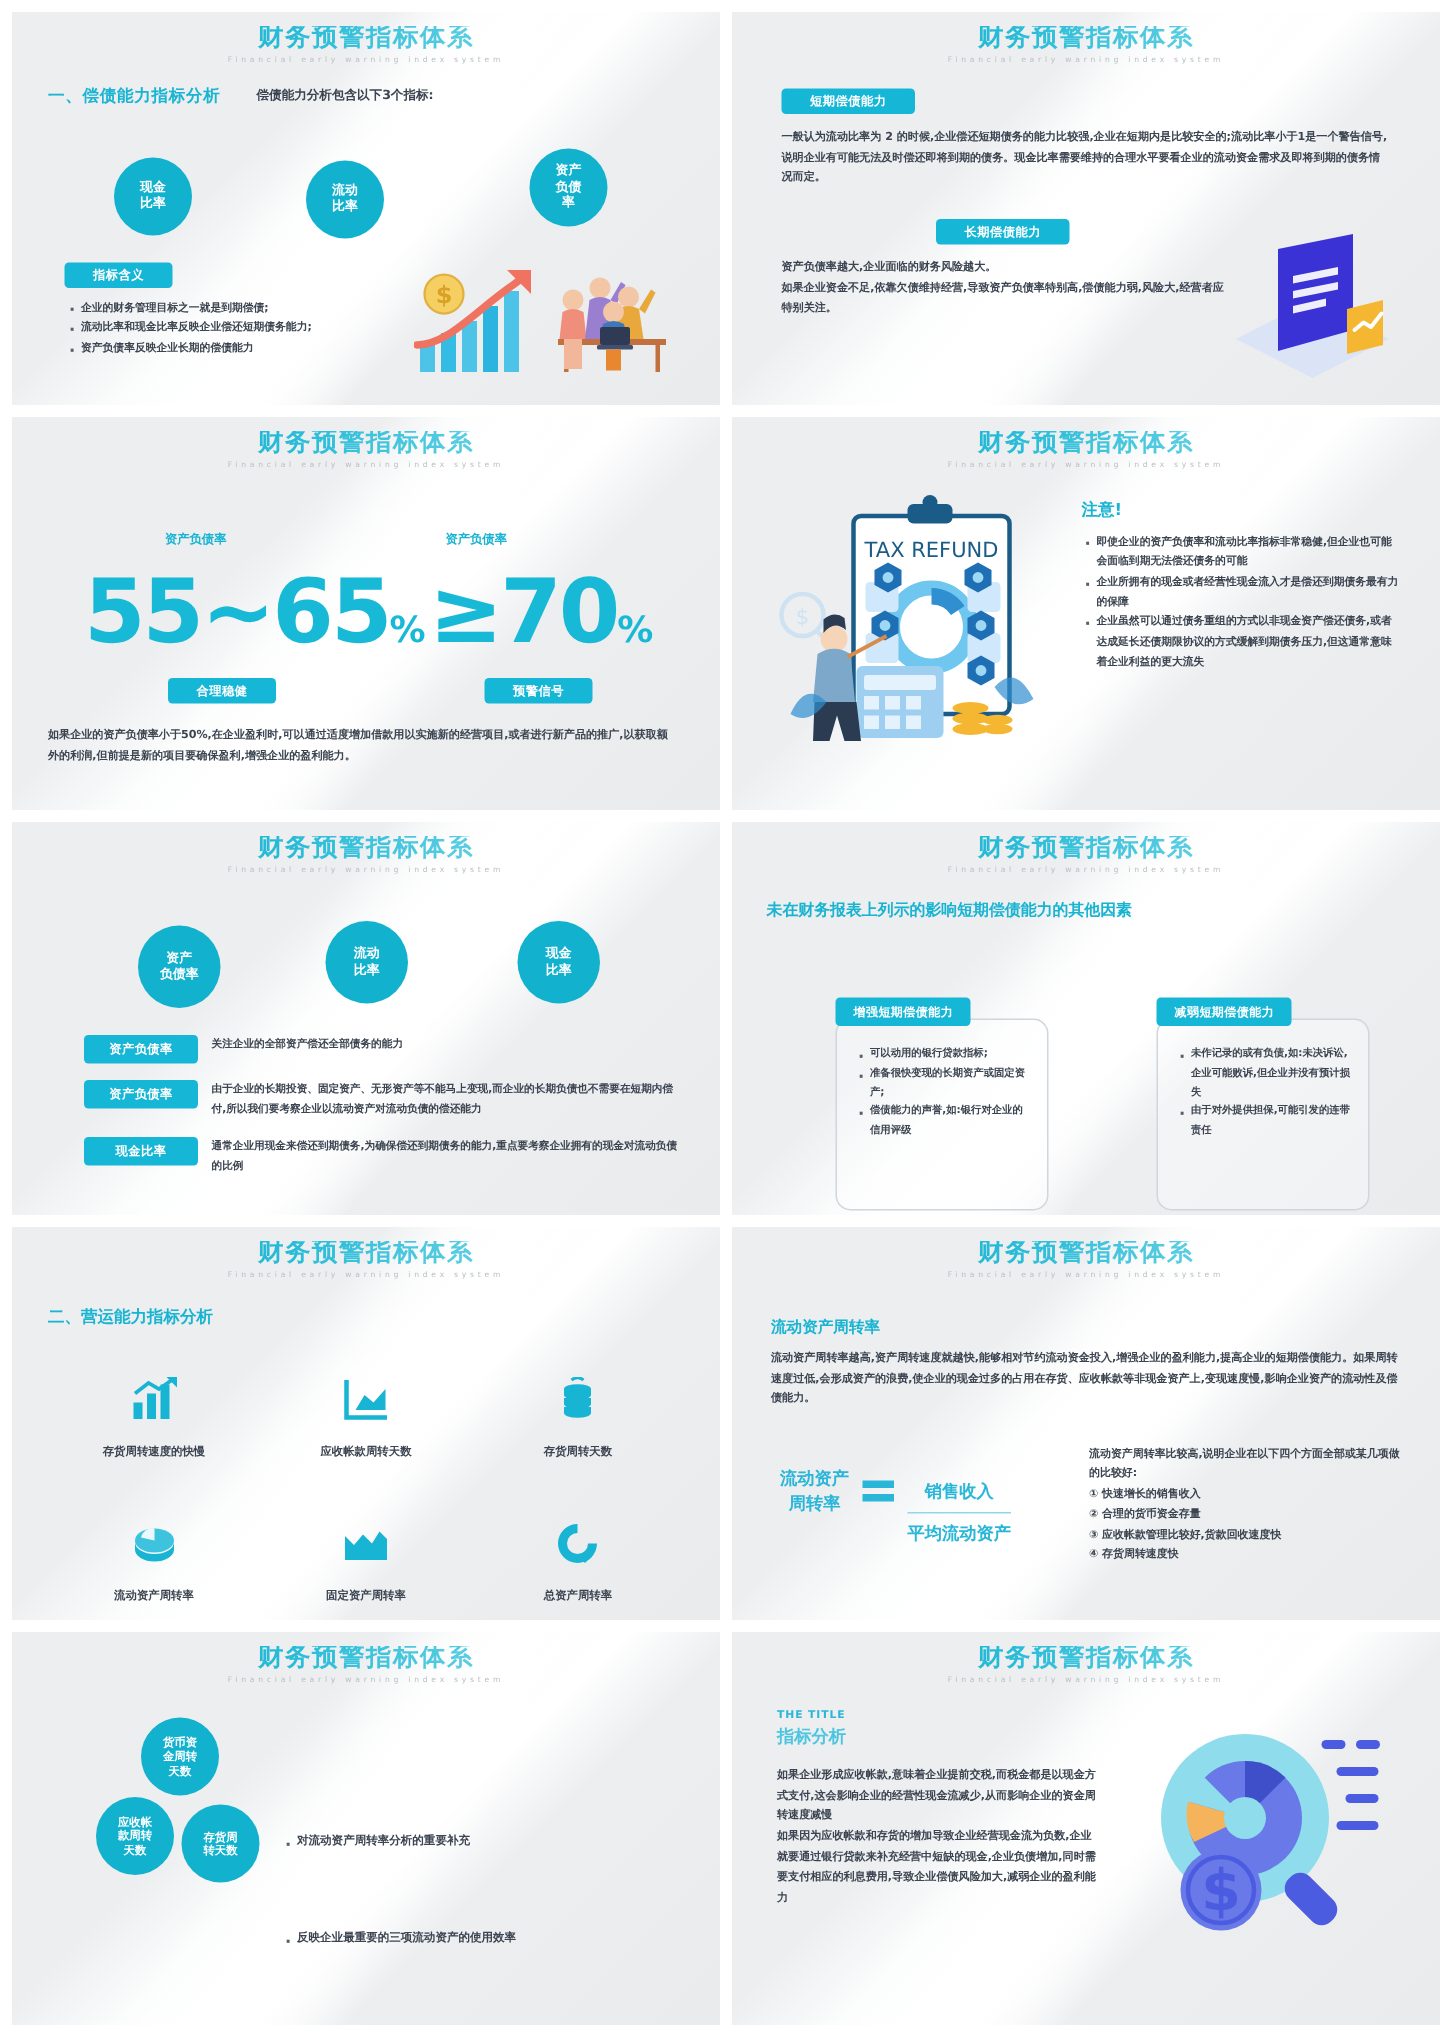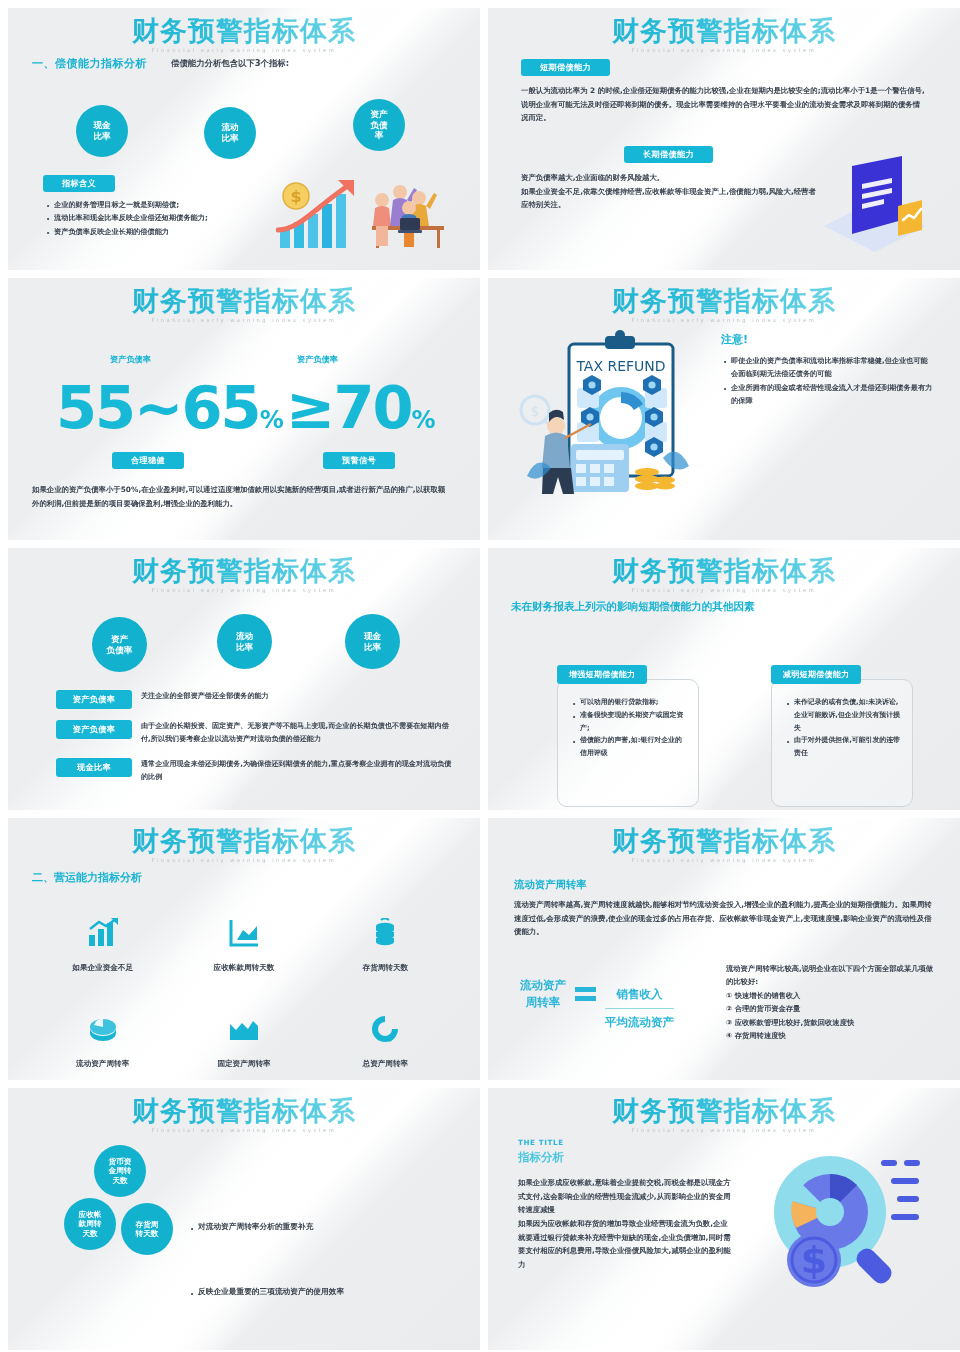--- a/index.html
+++ b/index.html
@@ -28,21 +28,21 @@
     content:"";
     position:absolute; inset:0;
     background:linear-gradient(125deg, rgba(255,255,255,0) 38%, rgba(255,255,255,.85) 47%, rgba(255,255,255,.9) 53%, rgba(255,255,255,0) 62%);
     pointer-events:none;
   }
   .layer{ position:relative; z-index:3; width:100%; height:100%; }
 
   
   .hdr{ text-align:center; padding-top:9px; }
   .hdr .big{
-    font-size:27px; font-weight:bold; letter-spacing:1px;
+    font-size:17px; font-weight:bold; letter-spacing:1px;
     background:linear-gradient(90deg,#1aa7c8 0%,#28bcd8 40%,#6fd4e6 75%,#9fe2ee 100%);
     -webkit-background-clip:text; background-clip:text; color:transparent;
     line-height:1.05;
   }
   .hdr .sub{
     margin-top:2px;
     font-size:5.1px; letter-spacing:2.5px; color:#b9c0c6;
     text-transform:none;
   }
   .badge{
@@ -213,21 +213,21 @@
       <div class="sub">Financial early warning index system</div>
     </div>
     <div class="s2-b1">
       <span class="badge">短期偿债能力</span>
     </div>
     <div class="body-txt s2-p1">一般认为流动比率为 2 的时候,企业偿还短期债务的能力比较强,企业在短期内是比较安全的;流动比率小于1是一个警告信号,说明企业有可能无法及时偿还即将到期的债务。现金比率需要维持的合理水平要看企业的流动资金需求及即将到期的债务情况而定。</div>
     <div class="s2-b2">
       <span class="badge">长期偿债能力</span>
     </div>
     <div class="body-txt s2-p2" style="white-space:pre-line">资产负债率越大,企业面临的财务风险越大。
-如果企业资金不足,依靠欠债维持经营,应收帐款等非现金资产上,偿债能力弱,风险大,经营者应特别关注。</div>
+如果企业资金不足,依靠欠债维持经营,导致资产负债率特别高,偿债能力弱,风险大,经营者应特别关注。</div>
 
     <svg class="ill2" viewBox="0 0 118 108">
       <path d="M8 78 L59 52 L110 78 L59 104 Z" fill="#dbe4f6"></path>
       <path d="M36 18 L86 8 L86 72 L36 86 Z" fill="#3b32d6"></path>
       <path d="M46 36 L76 30 L76 35 L46 41 Z" fill="#ffffff" opacity=".92"></path>
       <path d="M46 46 L76 40 L76 45 L46 51 Z" fill="#ffffff" opacity=".92"></path>
       <path d="M46 56 L68 51 L68 56 L46 61 Z" fill="#ffffff" opacity=".92"></path>
       <path d="M82 58 L106 52 L106 82 L82 88 Z" fill="#f5b731"></path>
       <path d="M87 72 l6 -5 l5 3 l7 -9" stroke="#fff" stroke-width="2.6" fill="none" stroke-linecap="round" stroke-linejoin="round"></path>
     </svg>
@@ -264,20 +264,21 @@
   <div class="slide">
       <div class="layer">
     <div class="hdr">
       <div class="big">财务预警指标体系</div>
       <div class="sub">Financial early warning index system</div>
     </div>
     <div class="s4-h">注意!</div>
     <ul class="bul s4-bul">
       <li>即使企业的资产负债率和流动比率指标非常稳健,但企业也可能会面临到期无法偿还债务的可能</li>
       <li>企业所拥有的现金或者经营性现金流入才是偿还到期债务最有力的保障</li>
+      <li>企业虽然可以通过债务重组的方式以非现金资产偿还债务,或者达成延长还债期限协议的方式缓解到期债务压力,但这通常意味着企业利益的更大流失</li>
     </ul>
 
     <svg class="ill4" viewBox="0 0 195 175">
       <rect x="56" y="18" width="104" height="132" rx="5" fill="#ffffff" stroke="#1a5c87" stroke-width="3"></rect>
       <rect x="92" y="10" width="30" height="13" rx="4" fill="#1a5c87"></rect>
       <circle cx="107" cy="9" r="5" fill="#1a5c87"></circle>
       <text x="108" y="45" font-size="14" fill="#1a5c87" text-anchor="middle" font-family="DejaVu Sans, sans-serif">TAX REFUND</text>
       <circle cx="108" cy="92" r="26" fill="none" stroke="#6fc7ef" stroke-width="10"></circle>
       <path d="M108 66 a26 26 0 0 1 22 12 l-9 6 a15 15 0 0 0 -13 -7z" fill="#2f8fd0"></path>
       <g fill="#cfe8fb">
@@ -410,21 +411,21 @@
 
     <div class="ico-grid">
       <div class="ico-cell">
         <svg width="32" height="30" viewBox="0 0 32 30">
           <rect x="2" y="17" width="6" height="11" fill="#17b4d4"></rect>
               <rect x="11" y="11" width="6" height="17" fill="#17b4d4"></rect>
               <rect x="20" y="5" width="6" height="23" fill="#17b4d4"></rect>
           <path d="M3 11 L12 4 L19 8 L29 1" stroke="#17b4d4" stroke-width="2.4" fill="none"></path>
               <path d="M24 0 h7 v7z" fill="#17b4d4"></path>
         </svg>
-        <span>如果企业资金不足</span>
+        <span>存货周转速度的快慢</span>
       </div>
       <div class="ico-cell">
         <svg width="32" height="30" viewBox="0 0 32 30">
           <path d="M3 2 v25 h27" stroke="#17b4d4" stroke-width="3" fill="none"></path>
           <path d="M9 22 l6 -10 l6 5 l8 -9 v14 z" fill="#17b4d4"></path>
         </svg>
         <span>应收帐款周转天数</span>
       </div>
       <div class="ico-cell">
         <svg width="32" height="30" viewBox="0 0 32 30">

